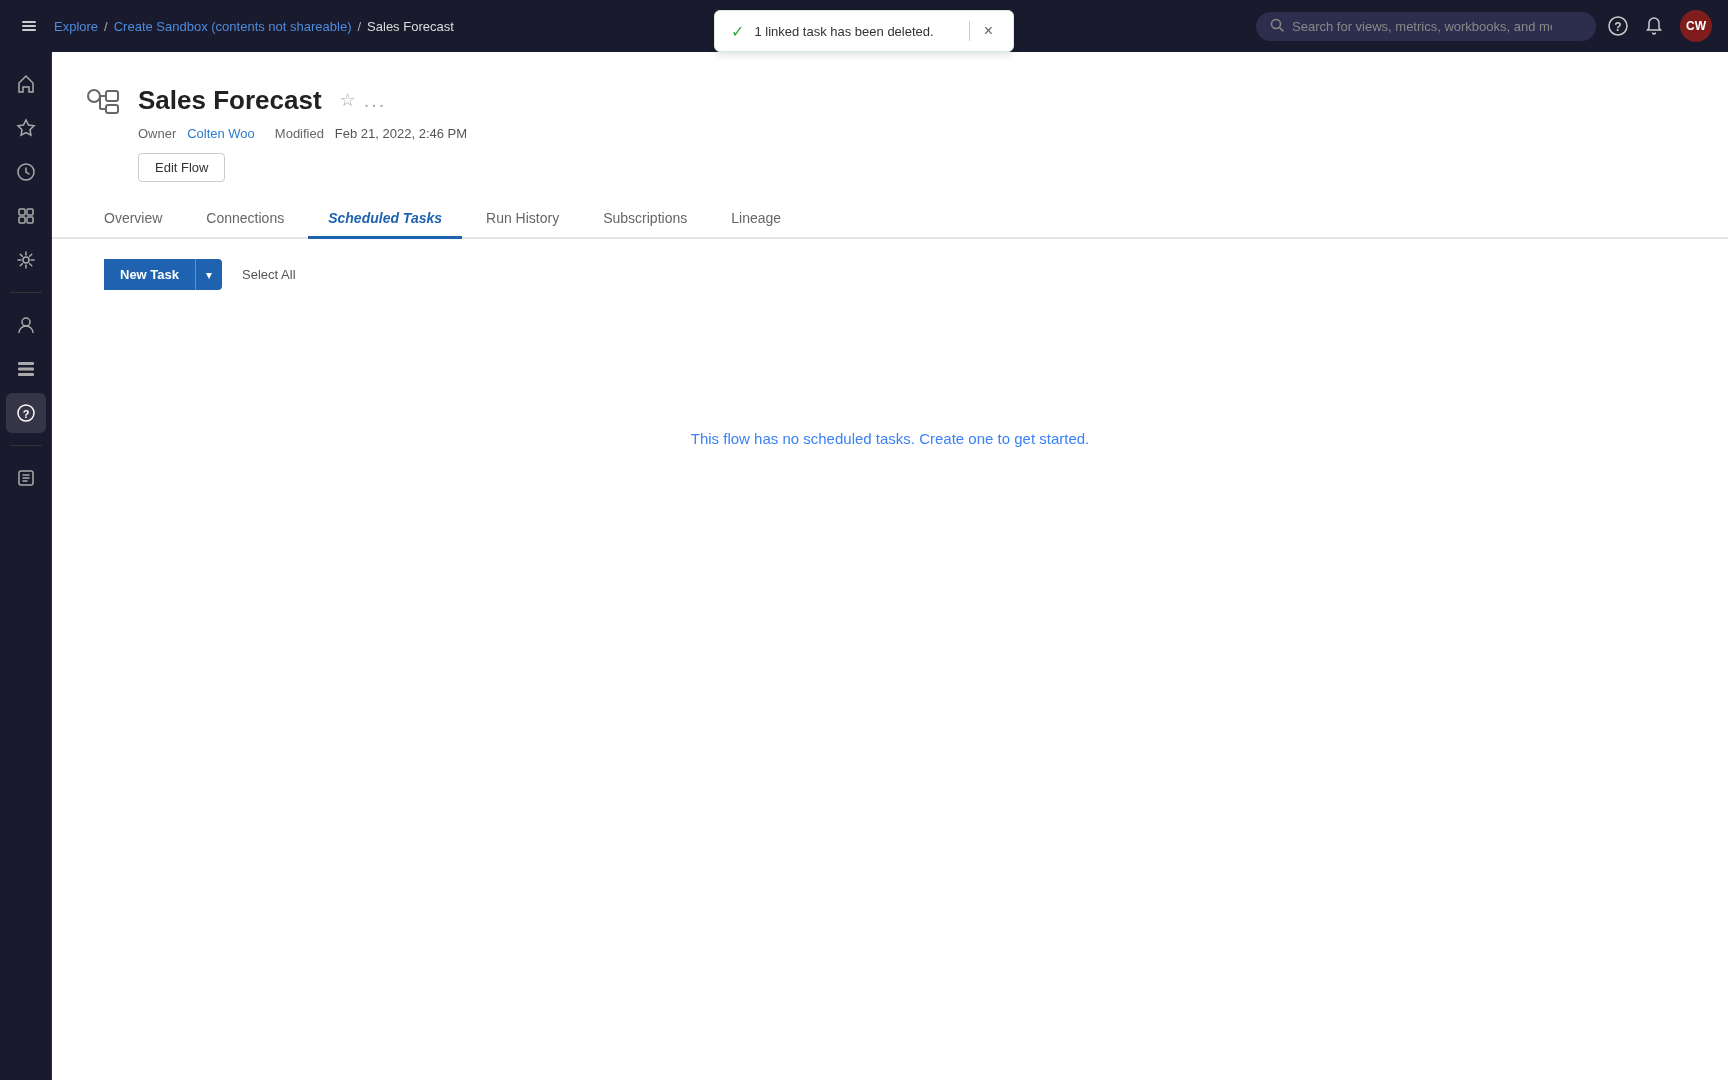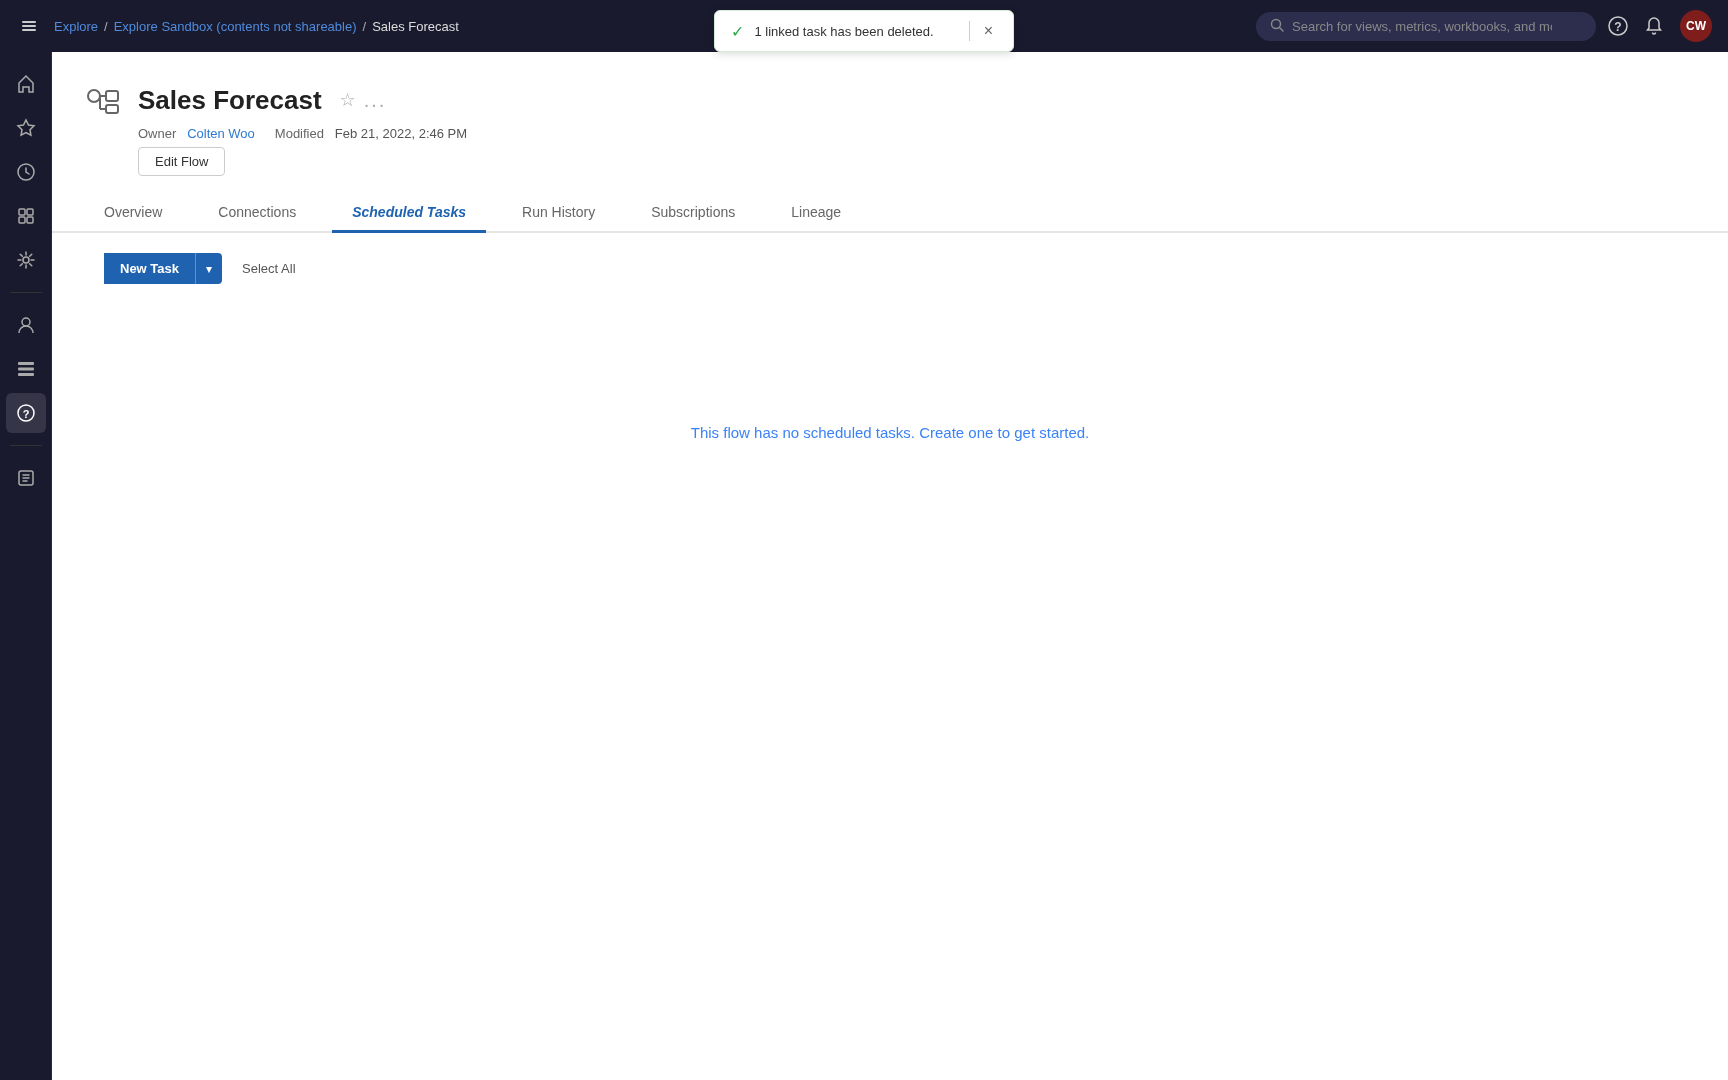--- a/index.html
+++ b/index.html
@@ -80,34 +80,34 @@
     .flow-title-row { display: flex; align-items: center; gap: 14px; margin-bottom: 6px; }
     .flow-icon {
       width: 40px; height: 40px; display: flex; align-items: center; justify-content: center;
     }
     .flow-icon svg { width: 36px; height: 36px; }
     .flow-title { font-size: 26px; font-weight: 600; color: #222; }
     .flow-actions { display: flex; align-items: center; gap: 8px; margin-left: 4px; }
     .star-btn { background: none; border: none; cursor: pointer; color: #aaa; font-size: 18px; }
     .more-btn { background: none; border: none; cursor: pointer; color: #aaa; font-size: 20px; letter-spacing: 2px; }
 
-    .flow-meta { font-size: 13px; color: #555; display: flex; gap: 20px; margin-bottom: 6px; margin-left: 54px; }
+    .flow-meta { font-size: 13px; color: #555; display: flex; gap: 20px; margin-bottom: 12px; margin-left: 54px; }
     .flow-meta .owner-label { color: #666; }
     .flow-meta .owner-link { color: #2e7bcf; text-decoration: none; cursor: pointer; }
     .flow-meta .modified-label { color: #666; }
 
     .edit-flow-btn {
       margin-left: 54px; margin-bottom: 18px; padding: 6px 16px;
       border: 1px solid #ccc; background: #fff; border-radius: 4px;
       font-size: 13px; color: #333; cursor: pointer;
     }
 
     
     .tabs-bar {
-      border-bottom: 2px solid #e5e5e5; display: flex; padding: 0 32px; gap: 16px; text-align: center;
+      border-bottom: 2px solid #e5e5e5; display: flex; padding: 0 32px; gap: 4px; text-align: center;
     }
     .tab {
       padding: 10px 20px; font-size: 14px; color: #666; cursor: pointer;
       border-bottom: 3px solid transparent; margin-bottom: -2px;
       text-decoration: none;
     }
     .tab.active { color: #1e62b0; border-bottom-color: #1e62b0; font-weight: 600; font-style: italic; }
 
     
     .tab-content { padding: 20px 32px; }
@@ -140,21 +140,21 @@
     <svg width="18" height="18" viewBox="0 0 18 18" fill="none">
       <rect x="2" y="4" width="14" height="2" rx="1" fill="#ccc"></rect>
       <rect x="2" y="8" width="14" height="2" rx="1" fill="#ccc"></rect>
       <rect x="2" y="12" width="14" height="2" rx="1" fill="#ccc"></rect>
     </svg>
   </button>
 
   <div class="breadcrumb">
     <a href="#">Explore</a>
     <span class="breadcrumb-sep">/</span>
-    <a href="#">Explore Sandbox (contents not shareable)</a>
+    <a href="#">Create Sandbox (contents not shareable)</a>
     <span class="breadcrumb-sep">/</span>
     <span class="breadcrumb-current">Sales Forecast</span>
   </div>
 
   <div class="search-bar">
     <span class="search-icon">
       <svg width="14" height="14" viewBox="0 0 14 14" fill="none">
         <circle cx="6" cy="6" r="4.5" stroke="#888" stroke-width="1.5"></circle>
         <line x1="9.5" y1="9.5" x2="13" y2="13" stroke="#888" stroke-width="1.5" stroke-linecap="round"></line>
       </svg>

